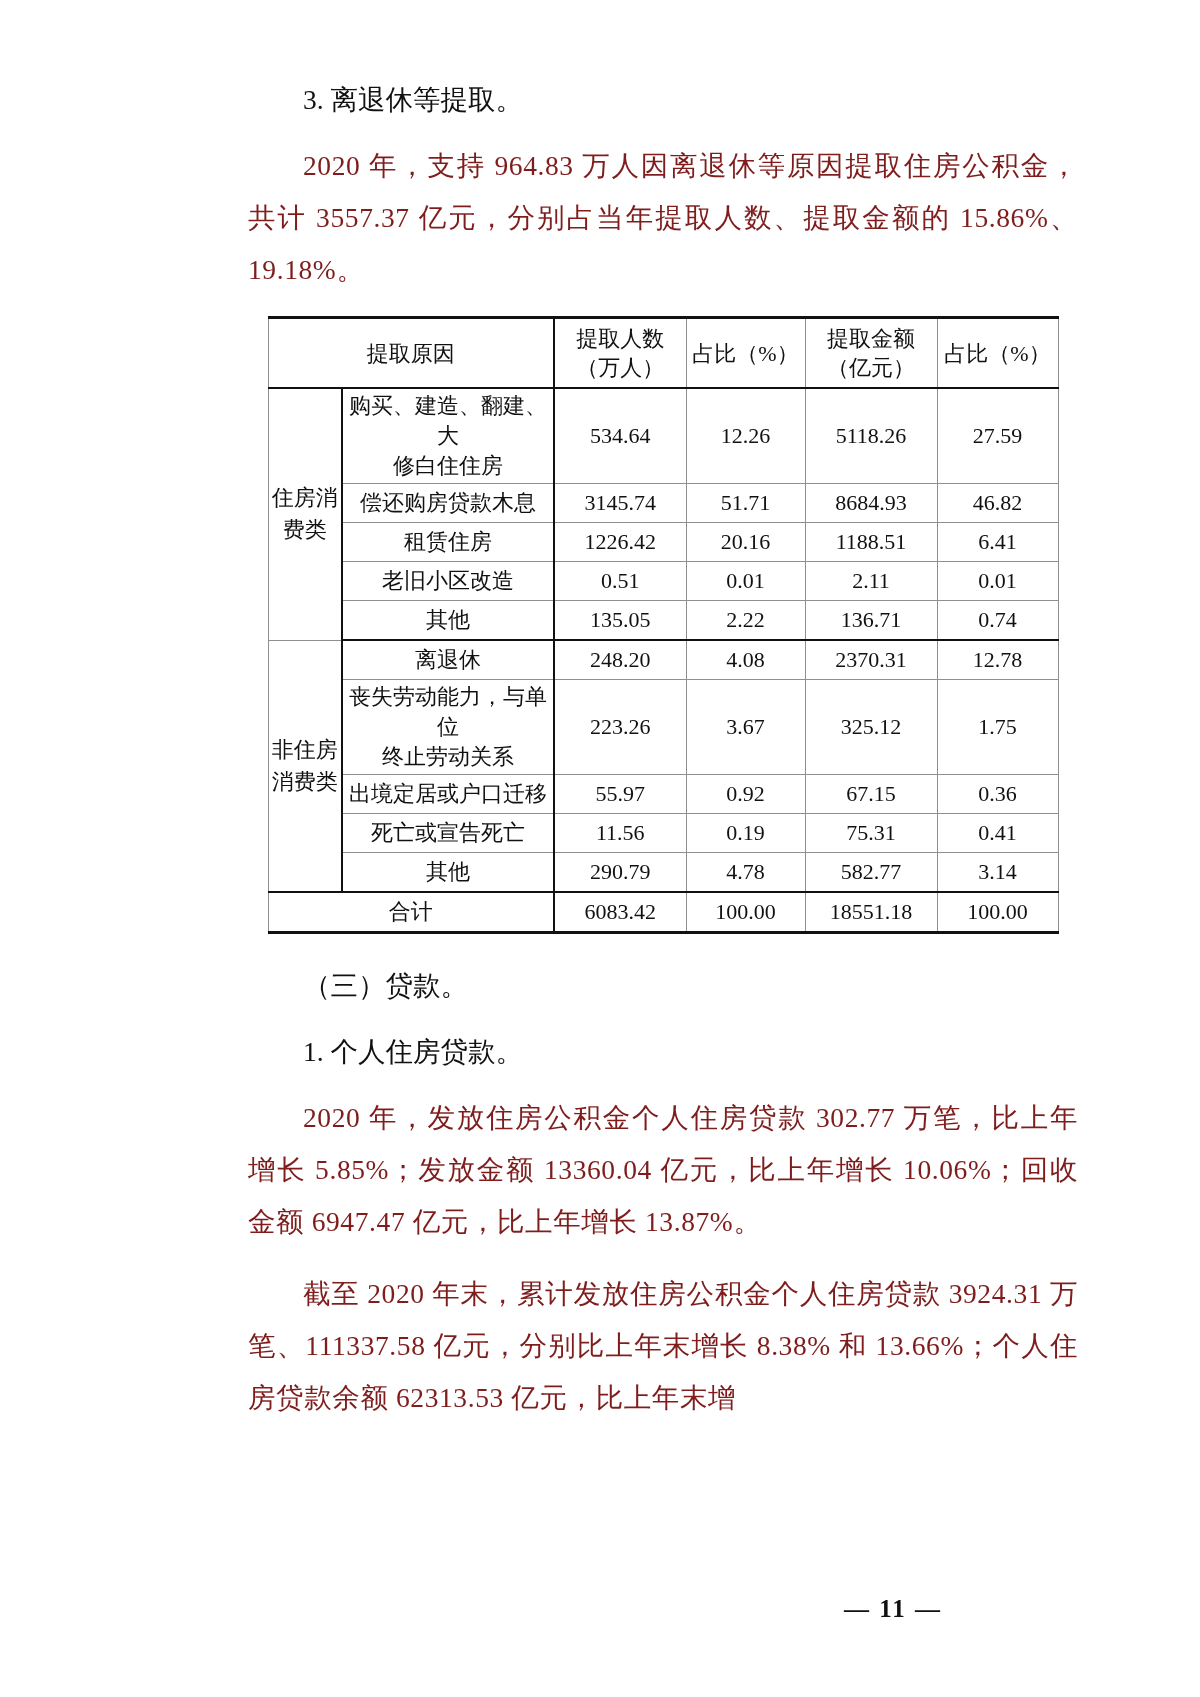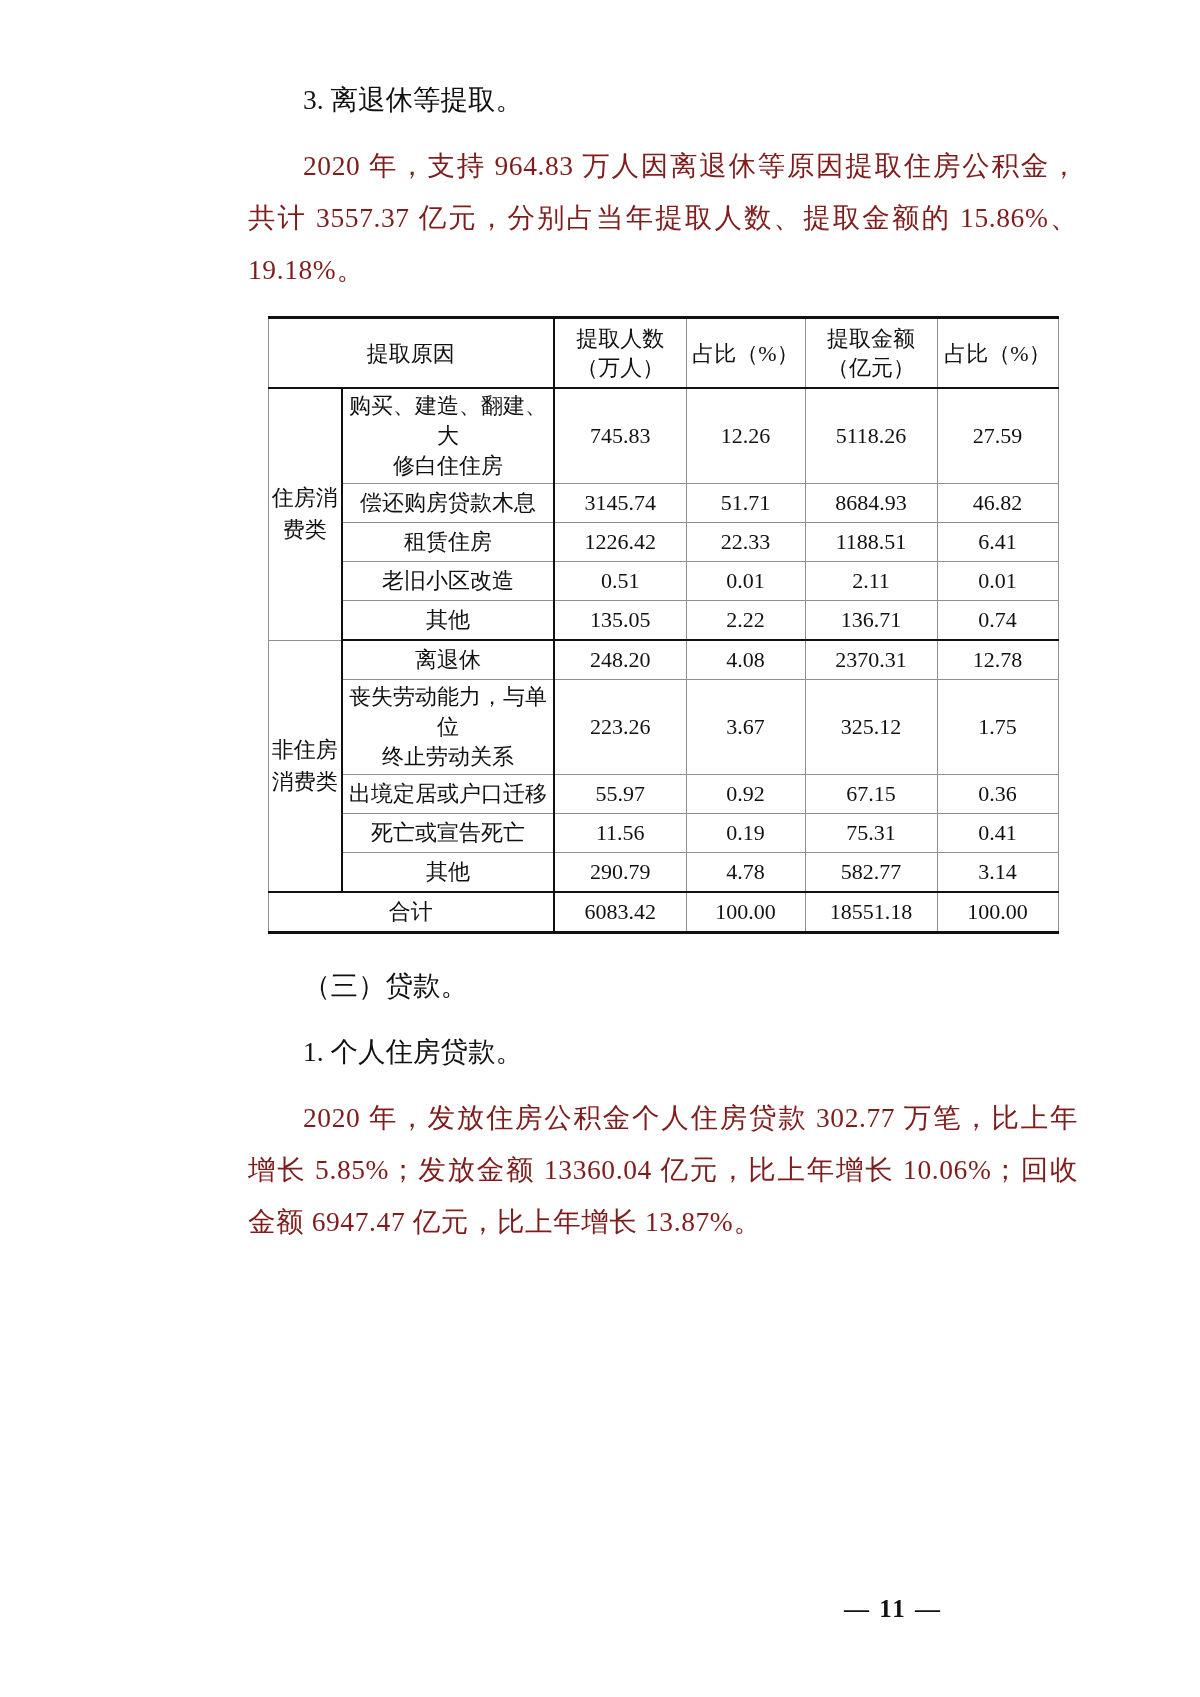--- a/index.html
+++ b/index.html
@@ -167,36 +167,36 @@
 
         <tr>
           <td class="cat" rowspan="5">
             <span class="two-line">住房消</span>
             <span class="two-line">费类</span>
           </td>
           <td class="reason">
             <span class="two-line">购买、建造、翻建、大</span>
             <span class="two-line">修白住住房</span>
           </td>
-          <td>745.83</td>
+          <td>534.64</td>
           <td>12.26</td>
           <td>5118.26</td>
           <td>27.59</td>
         </tr>
         <tr>
           <td class="reason">偿还购房贷款木息</td>
           <td>3145.74</td>
           <td>51.71</td>
           <td>8684.93</td>
           <td>46.82</td>
         </tr>
         <tr>
           <td class="reason">租赁住房</td>
           <td>1226.42</td>
-          <td>22.33</td>
+          <td>20.16</td>
           <td>1188.51</td>
           <td>6.41</td>
         </tr>
         <tr>
           <td class="reason">老旧小区改造</td>
           <td>0.51</td>
           <td>0.01</td>
           <td>2.11</td>
           <td>0.01</td>
         </tr>
@@ -268,17 +268,18 @@
     <div class="spacer-sm"></div>
 
     <p class="heading">1. 个人住房贷款。</p>
 
     <div class="spacer-sm"></div>
 
     <p class="para indent">2020 年，发放住房公积金个人住房贷款 302.77 万笔，比上年增长 5.85%；发放金额 13360.04 亿元，比上年增长 10.06%；回收金额 6947.47 亿元，比上年增长 13.87%。</p>
 
     <div class="spacer-sm"></div>
 
+    <p class="para indent">截至 2020 年末，累计发放住房公积金个人住房贷款 3924.31 万笔、111337.58 亿元，分别比上年末增长 8.38% 和 13.66%；个人住房贷款余额 62313.53 亿元，比上年末增</p>
 
   </div>
 
   <div class="page-number">— 11 —</div>
 </div>
 
 </body></html>

